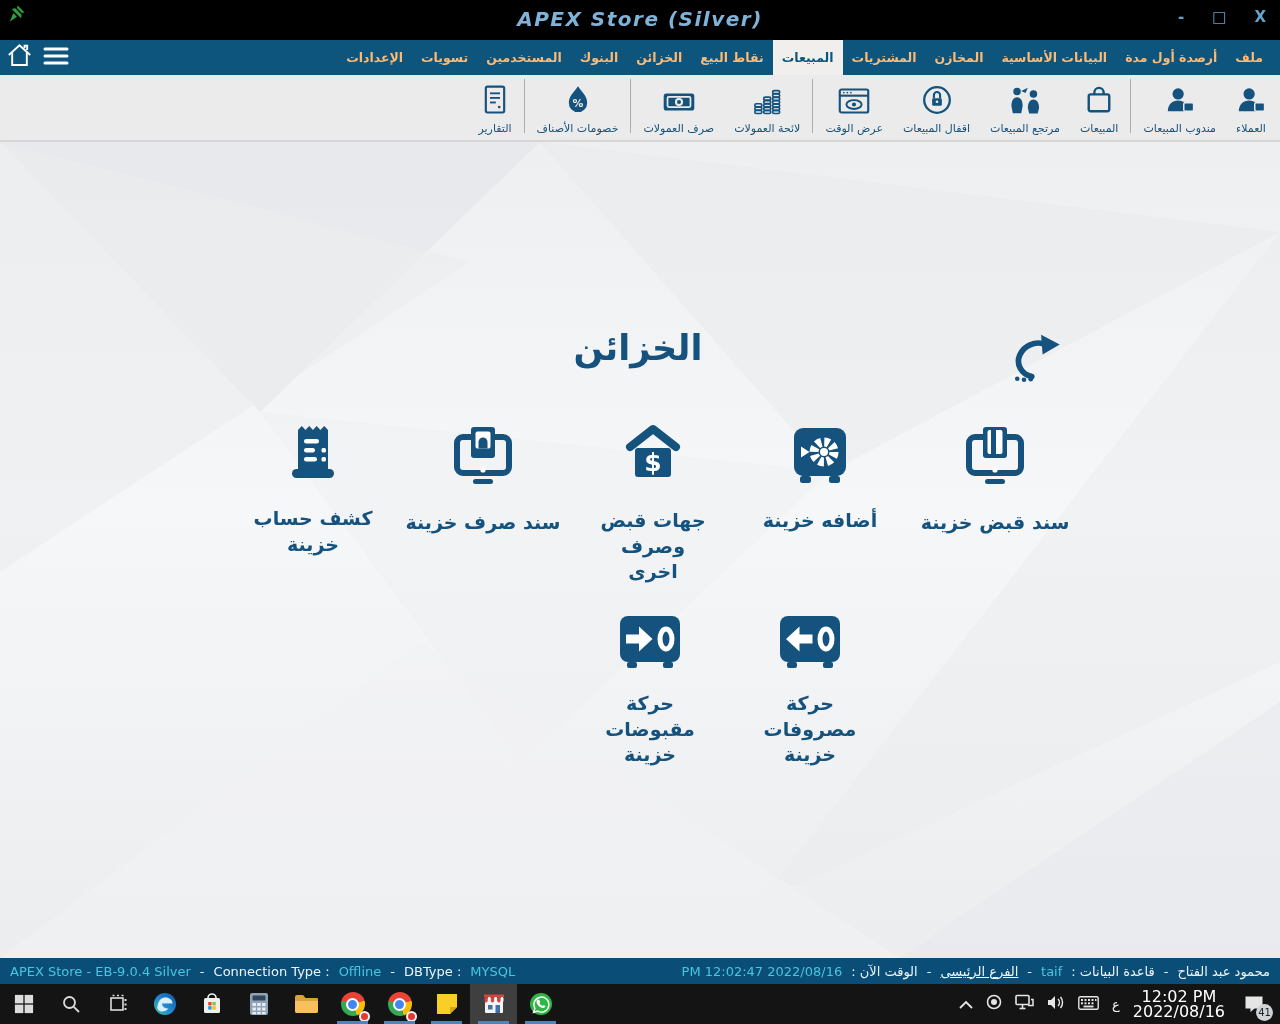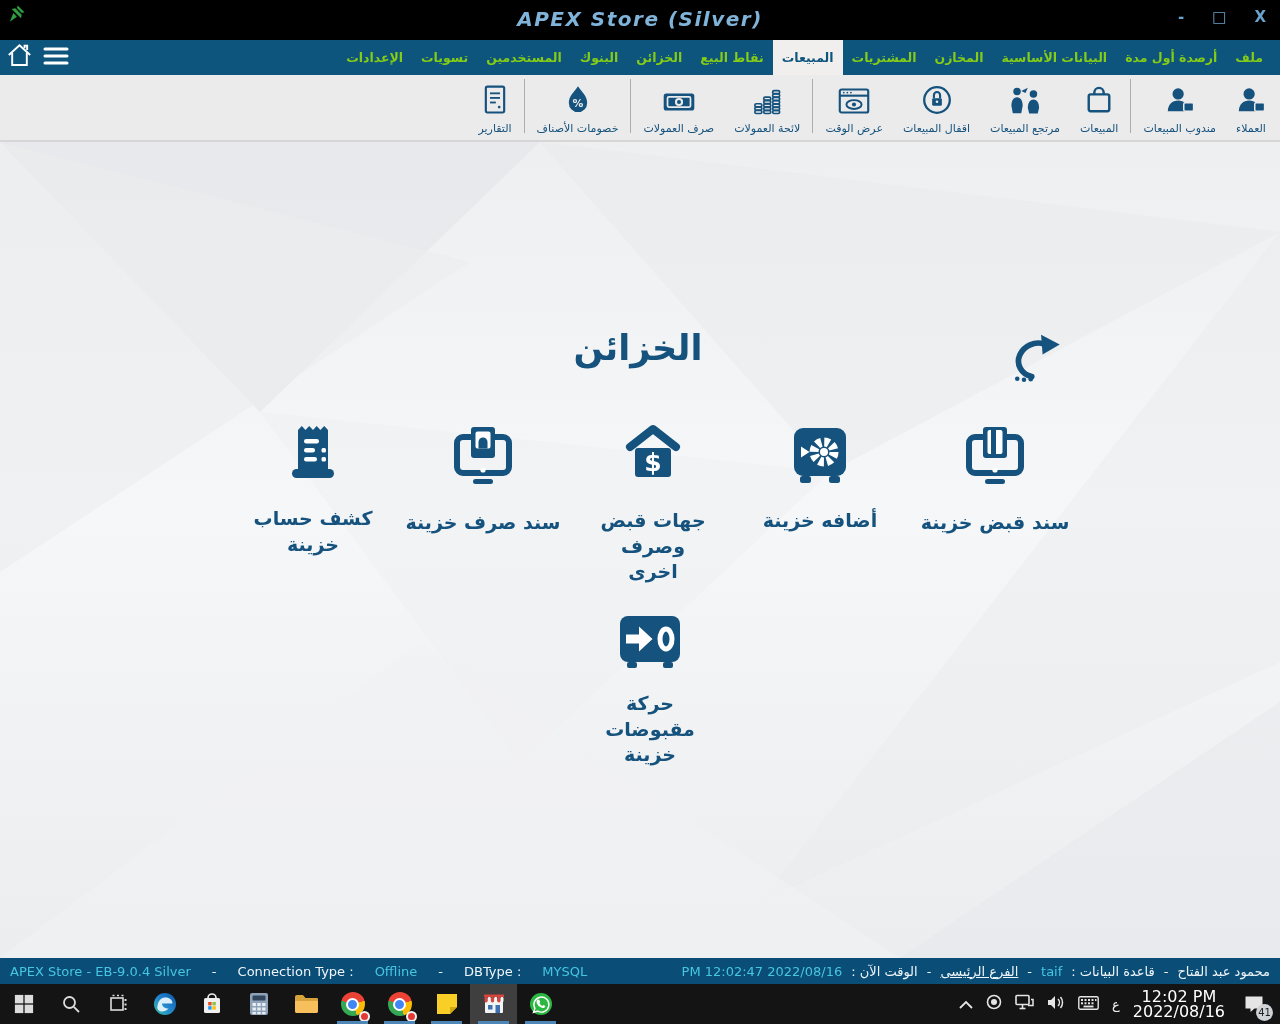--- a/index.html
+++ b/index.html
@@ -9,21 +9,21 @@
   
   .titlebar{position:absolute;top:0;left:0;right:0;height:40px;background:#000000}
   .app-title{position:absolute;left:0;right:0;top:7px;text-align:center;color:#7fb3d9;
              font-size:20px;font-style:italic;font-weight:bold;letter-spacing:1.5px}
   .win-controls{position:absolute;right:14px;top:8px;display:flex;gap:28px;
                 color:#69a2ca;font-size:15px;font-weight:bold}
 
   
   .menubar{position:absolute;top:40px;left:0;right:0;height:35px;background:#0e557e;
            direction:rtl;display:flex;align-items:stretch;padding-right:8px}
-  .menu-item{color:#84cc16;font-size:12.5px;font-weight:bold;display:flex;align-items:center;
+  .menu-item{color:#fdba74;font-size:12.5px;font-weight:bold;display:flex;align-items:center;
              padding:0 9px;white-space:nowrap;cursor:default}
   .menu-item.active{background:#f0efed;color:#0e557e}
   .corner-icons{position:absolute;left:0;top:40px;height:35px;display:flex;align-items:center;
                 gap:10px;padding-left:6px;z-index:5}
 
   
   .ribbon{position:absolute;top:75px;left:0;right:0;height:67px;background:#ebebeb;
           border-bottom:2px solid #d6d6d6;direction:rtl;display:flex;align-items:center;padding:2px 4px 5px}
   .rbtn{display:flex;flex-direction:column;align-items:center;justify-content:flex-end;
         gap:4px;padding:0 10px;color:#15527d;font-size:11px;white-space:nowrap;height:58px;cursor:default}
@@ -39,21 +39,21 @@
   .back-arrow{position:absolute;top:190px;left:1010px;color:#15527d;cursor:pointer}
   .tile{position:absolute;width:170px;display:flex;flex-direction:column;align-items:center;
         color:#15527d;cursor:pointer}
   .t-label{margin-top:15px;font-size:19px;font-weight:bold;text-align:center;line-height:1.35;direction:rtl}
   .r1{top:281px}.r2{top:470px}
 
   
   .statusbar{position:absolute;left:0;right:0;bottom:40px;height:26px;background:#0a4e78;
              display:flex;align-items:center;justify-content:space-between;padding:0 10px;
              font-size:13px;color:#eef4f8;white-space:nowrap}
-  .sb-left{display:flex;gap:21px;align-items:center}
+  .sb-left{display:flex;gap:9px;align-items:center}
   .sb-right{direction:rtl;display:flex;gap:9px;align-items:center}
   .cyan{color:#46c6e2}
   .branch{text-decoration:underline}
   .ltr{direction:ltr;unicode-bidi:bidi-override}
 
   
   .taskbar{position:absolute;left:0;right:0;bottom:0;height:40px;background:#141414;
            display:flex;align-items:center}
   .tb-cell{width:47px;height:40px;display:flex;align-items:center;justify-content:center;
            position:relative;cursor:pointer}
@@ -349,20 +349,32 @@
           <rect x="8" y="4" width="60" height="46" rx="8" fill="currentColor"></rect>
           <path d="M14 22.5 h13 v-8 l13.5 12.5 -13.5 12.5 v-8 h-13 z" fill="#fff"></path>
           <ellipse cx="54" cy="27" rx="6" ry="10" fill="none" stroke="#fff" stroke-width="5"></ellipse>
           <rect x="15" y="50" width="10" height="6" rx="2" fill="currentColor"></rect>
           <rect x="51" y="50" width="10" height="6" rx="2" fill="currentColor"></rect>
         </svg>
     </span>
     <span class="t-label" style="max-width:140px">حركة مقبوضات خزينة</span>
   </div>
 
+  <div class="tile r2" style="left:725px">
+    <span>
+      <svg width="76" height="60" viewBox="0 0 76 60">
+          <rect x="8" y="4" width="60" height="46" rx="8" fill="currentColor"></rect>
+          <path d="M40.5 22.5 h-13 v-8 L14 27 l13.5 12.5 v-8 h13 z" fill="#fff"></path>
+          <ellipse cx="54" cy="27" rx="6" ry="10" fill="none" stroke="#fff" stroke-width="5"></ellipse>
+          <rect x="15" y="50" width="10" height="6" rx="2" fill="currentColor"></rect>
+          <rect x="51" y="50" width="10" height="6" rx="2" fill="currentColor"></rect>
+        </svg>
+    </span>
+    <span class="t-label" style="max-width:140px">حركة مصروفات خزينة</span>
+  </div>
 </div>
 
 <div class="statusbar">
   <div class="sb-left">
     <span class="cyan">APEX Store - EB-9.0.4  Silver</span>
     <span>-</span>
     <span>Connection Type :</span>
     <span class="cyan">Offline</span>
     <span>-</span>
     <span>DBType :</span>

